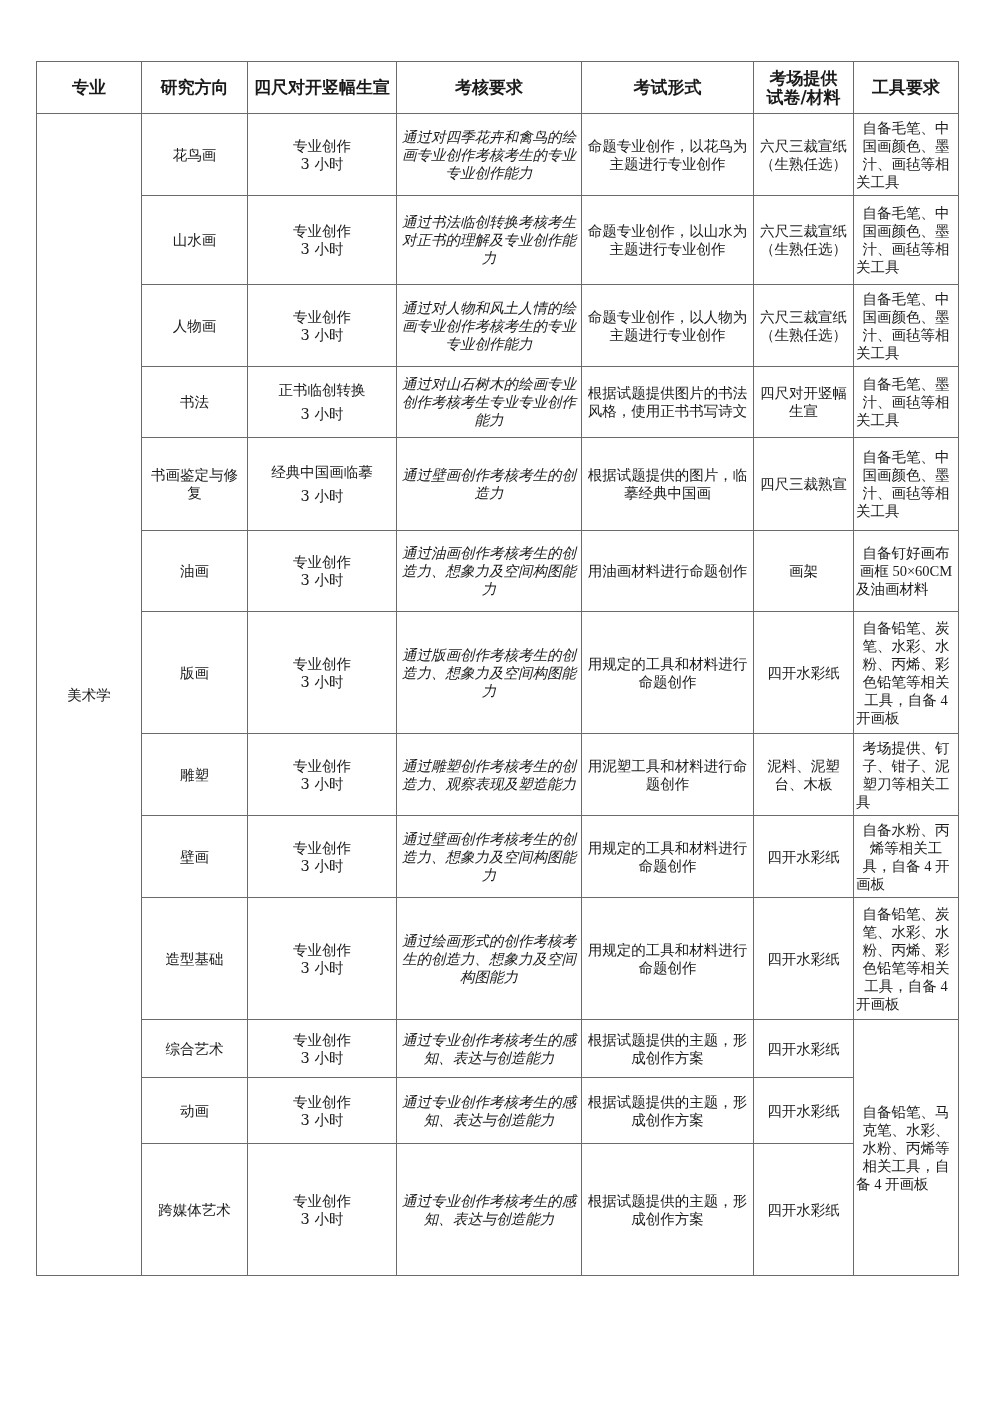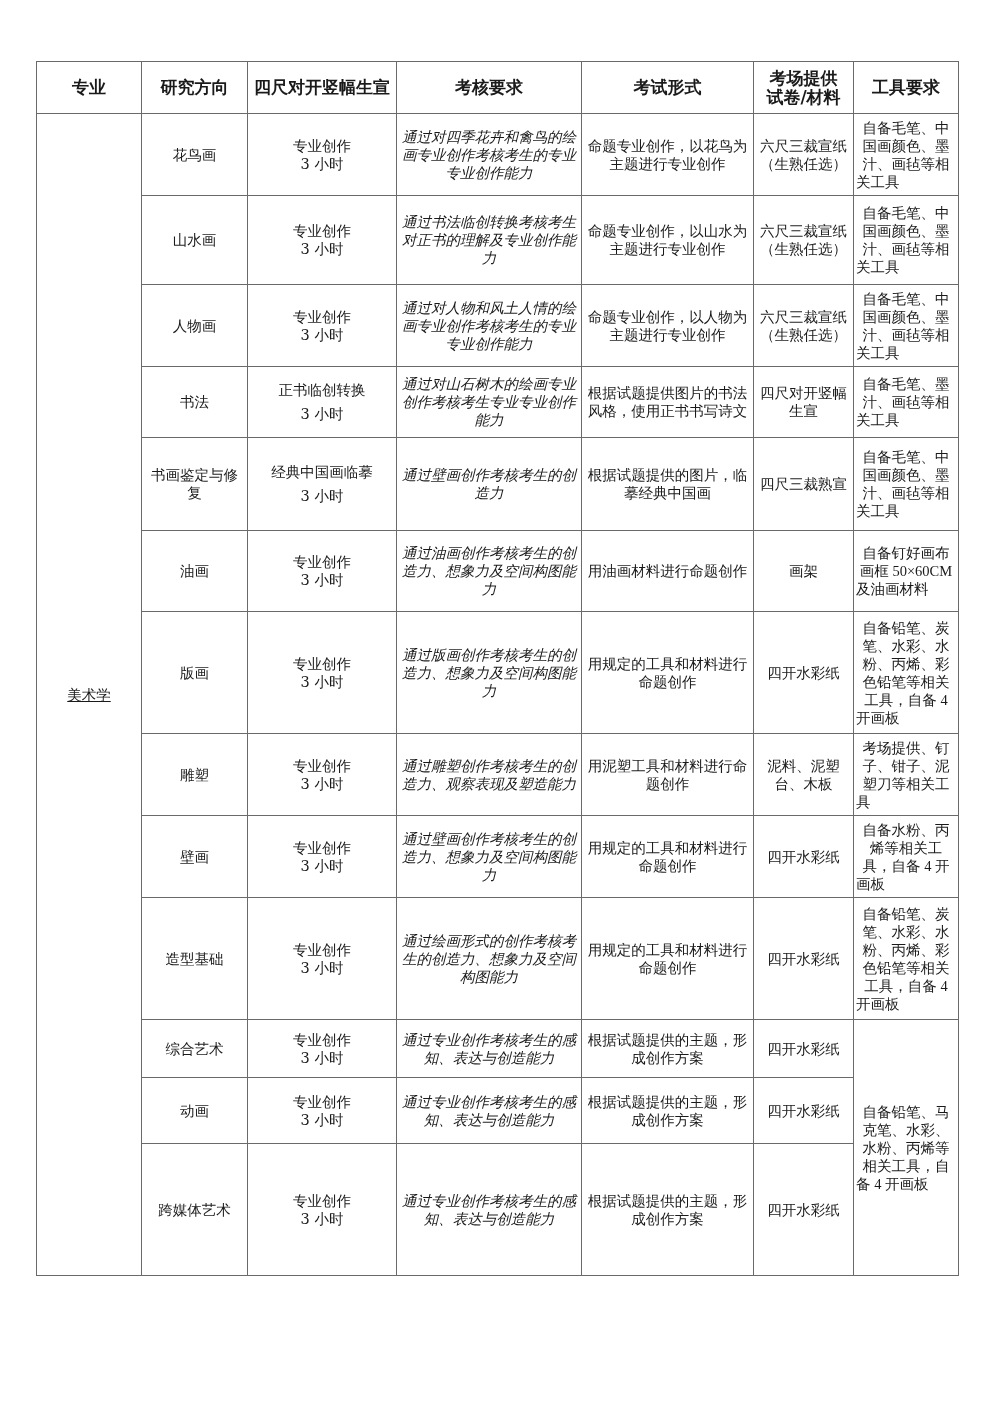--- a/index.html
+++ b/index.html
@@ -21,21 +21,21 @@
     overflow: hidden;
   }
   table.grid th {
     font-family: "DejaVu Sans", "Liberation Sans", sans-serif;
     font-weight: bold;
     font-size: 17px;
     line-height: 19px;
   }
   table.grid tr.row-line td { border-top: 1.5px solid #222; }
   td.dir { font-size: 17px; line-height: 24px; }
-  td.major { font-size: 17px; text-decoration: underline; }
+  td.major { font-size: 17px; }
   td.subject { font-size: 14.5px; line-height: 20px; }
   td.tools { text-align: justify; text-align-last: left; padding: 0 1px 0 3px; font-size: 15px; line-height: 17px; font-family: Liberation Serif, serif; }
   td.req { padding: 0 2px; font-style: italic; }
   .sub-line { display: block; }
 </style>
 </head>
 <body>
 
 <table class="grid">
   <colgroup>

